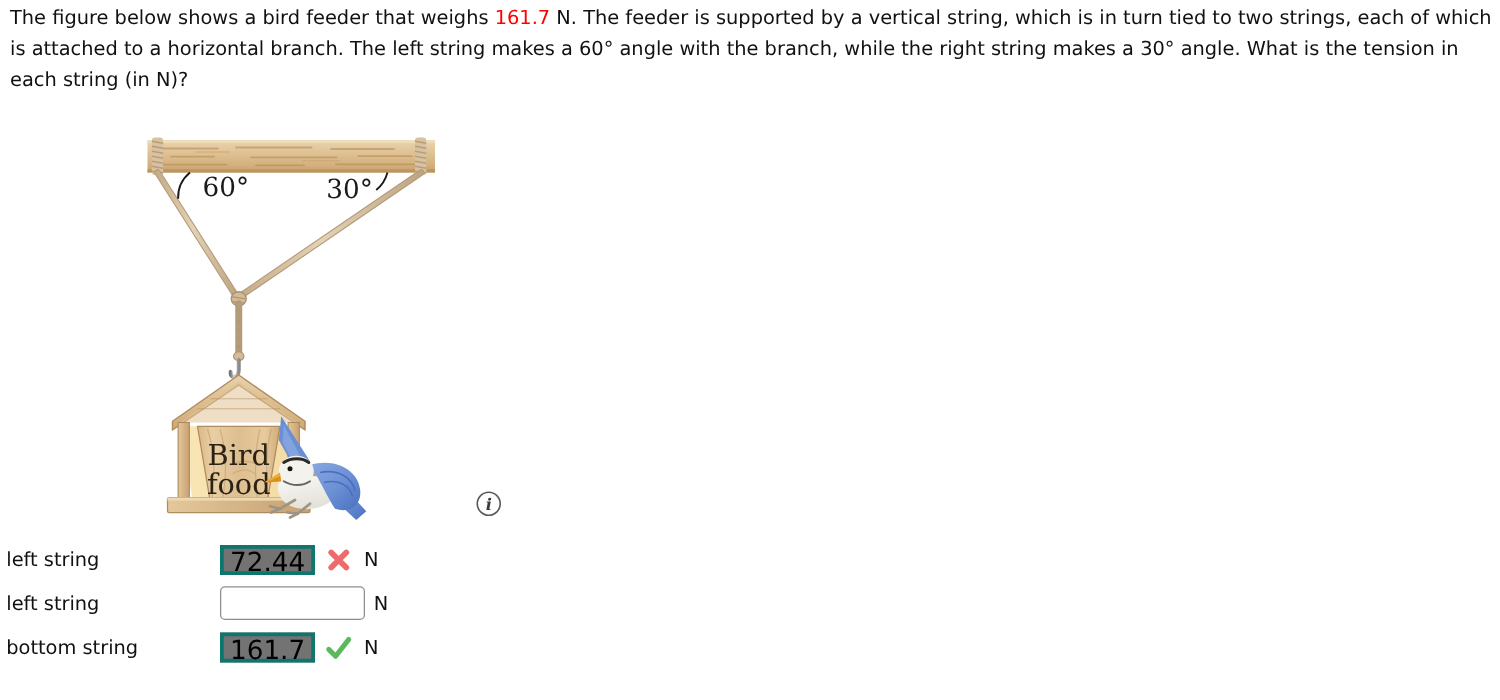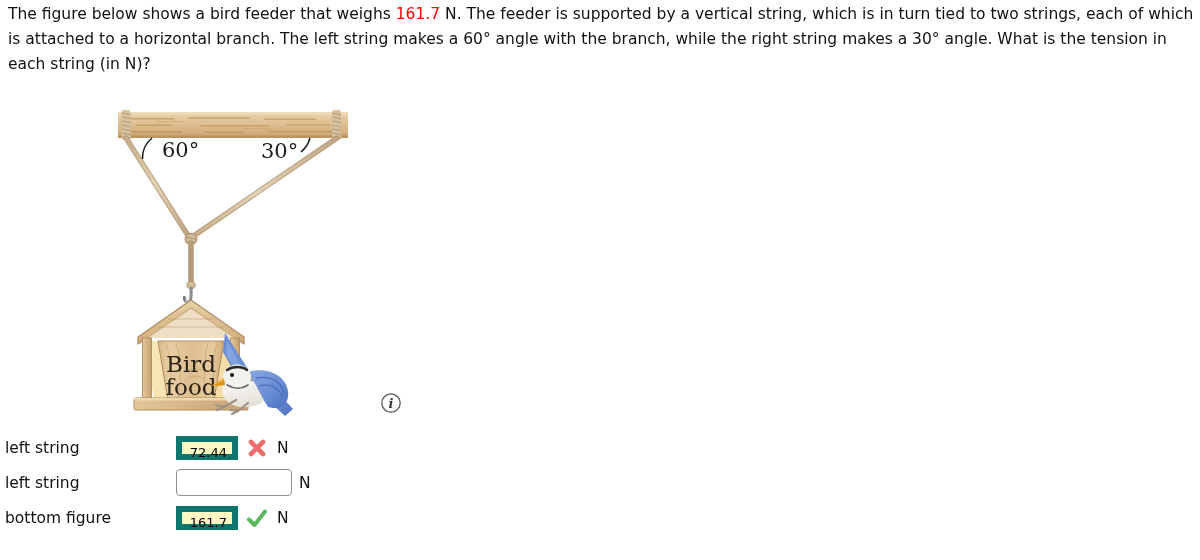--- a/index.html
+++ b/index.html
@@ -76,25 +76,25 @@
     align-items: center;
   }
   .ans-field-wrap.wide { left: 176px; }
 
   
   .field-graded {
     box-sizing: border-box;
     height: 24px;
     min-width: 62px;
     padding: 0 5px;
-    background: #fef9c3;
-    border: 6px solid #0f766e;
+    background: #737373;
+    border: 3px solid #0f766e;
     color: #000000;
     font-family: "DejaVu Sans", sans-serif;
-    font-size: 13px;
+    font-size: 21px;
     line-height: 22px;
     text-align: right;
   }
   
   .field-open {
     box-sizing: border-box;
     width: 116px;
     height: 27px;
     padding: 0 5px;
     background: #ffffff;
@@ -356,21 +356,21 @@
 
   <div class="ans-row">
     <div class="ans-label">left string</div>
     <div class="ans-field-wrap wide">
       <input class="field-open" type="text" value="" style="">
       <span class="unit tight">N</span>
     </div>
   </div>
 
   <div class="ans-row">
-    <div class="ans-label">bottom figure</div>
+    <div class="ans-label">bottom string</div>
     <div class="ans-field-wrap">
       <div class="field-graded">161.7</div>
       <svg class="mark" viewBox="0 0 24 24" xmlns="http://www.w3.org/2000/svg">
         <path d="M4 13.5 L9.5 19 L20 5.5" fill="none" stroke="#5cb85c" stroke-width="4" stroke-linecap="round" stroke-linejoin="round"></path>
       </svg>
       <span class="unit">N</span>
     </div>
   </div>
 
 </div>

